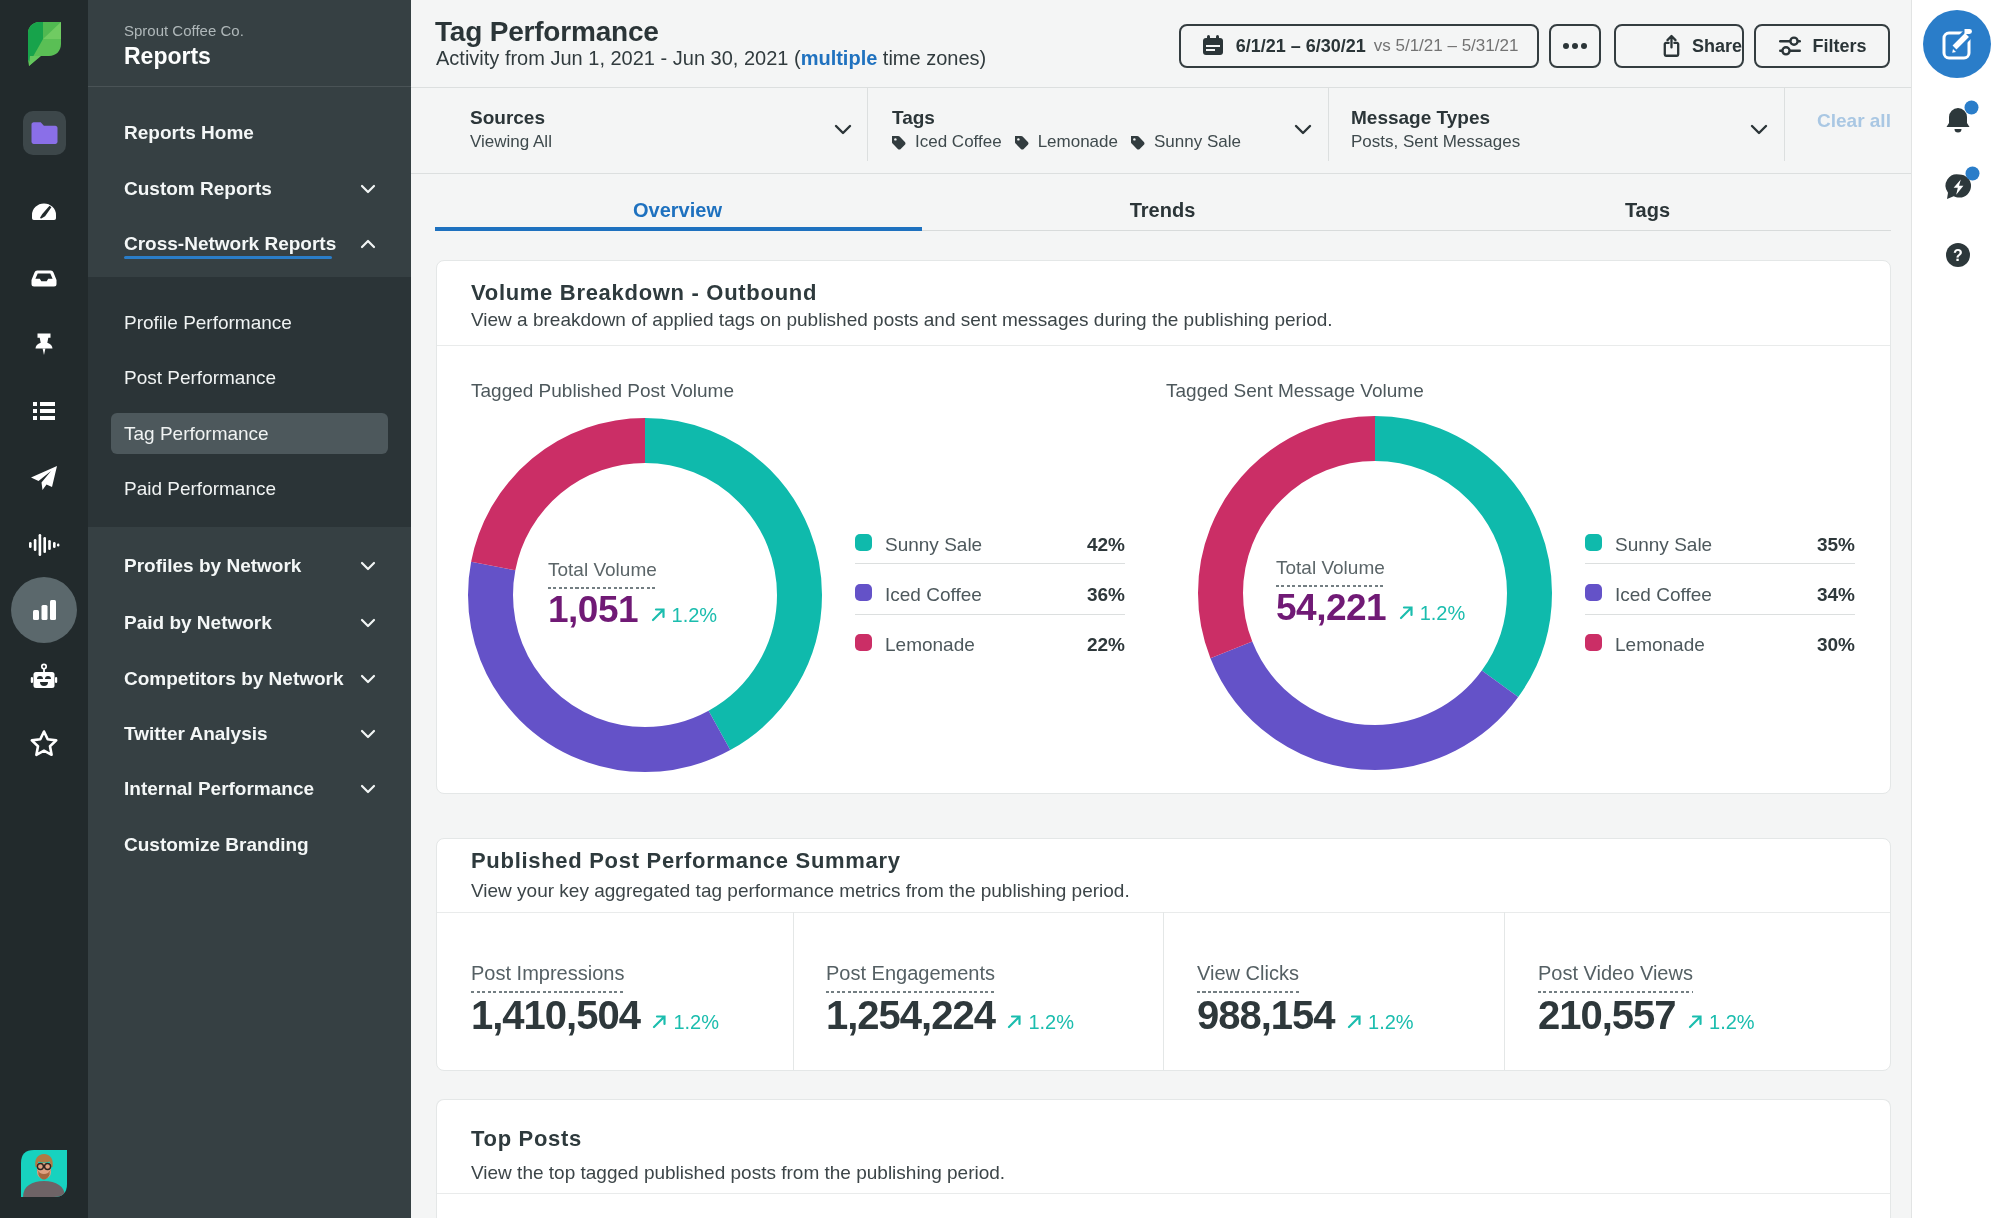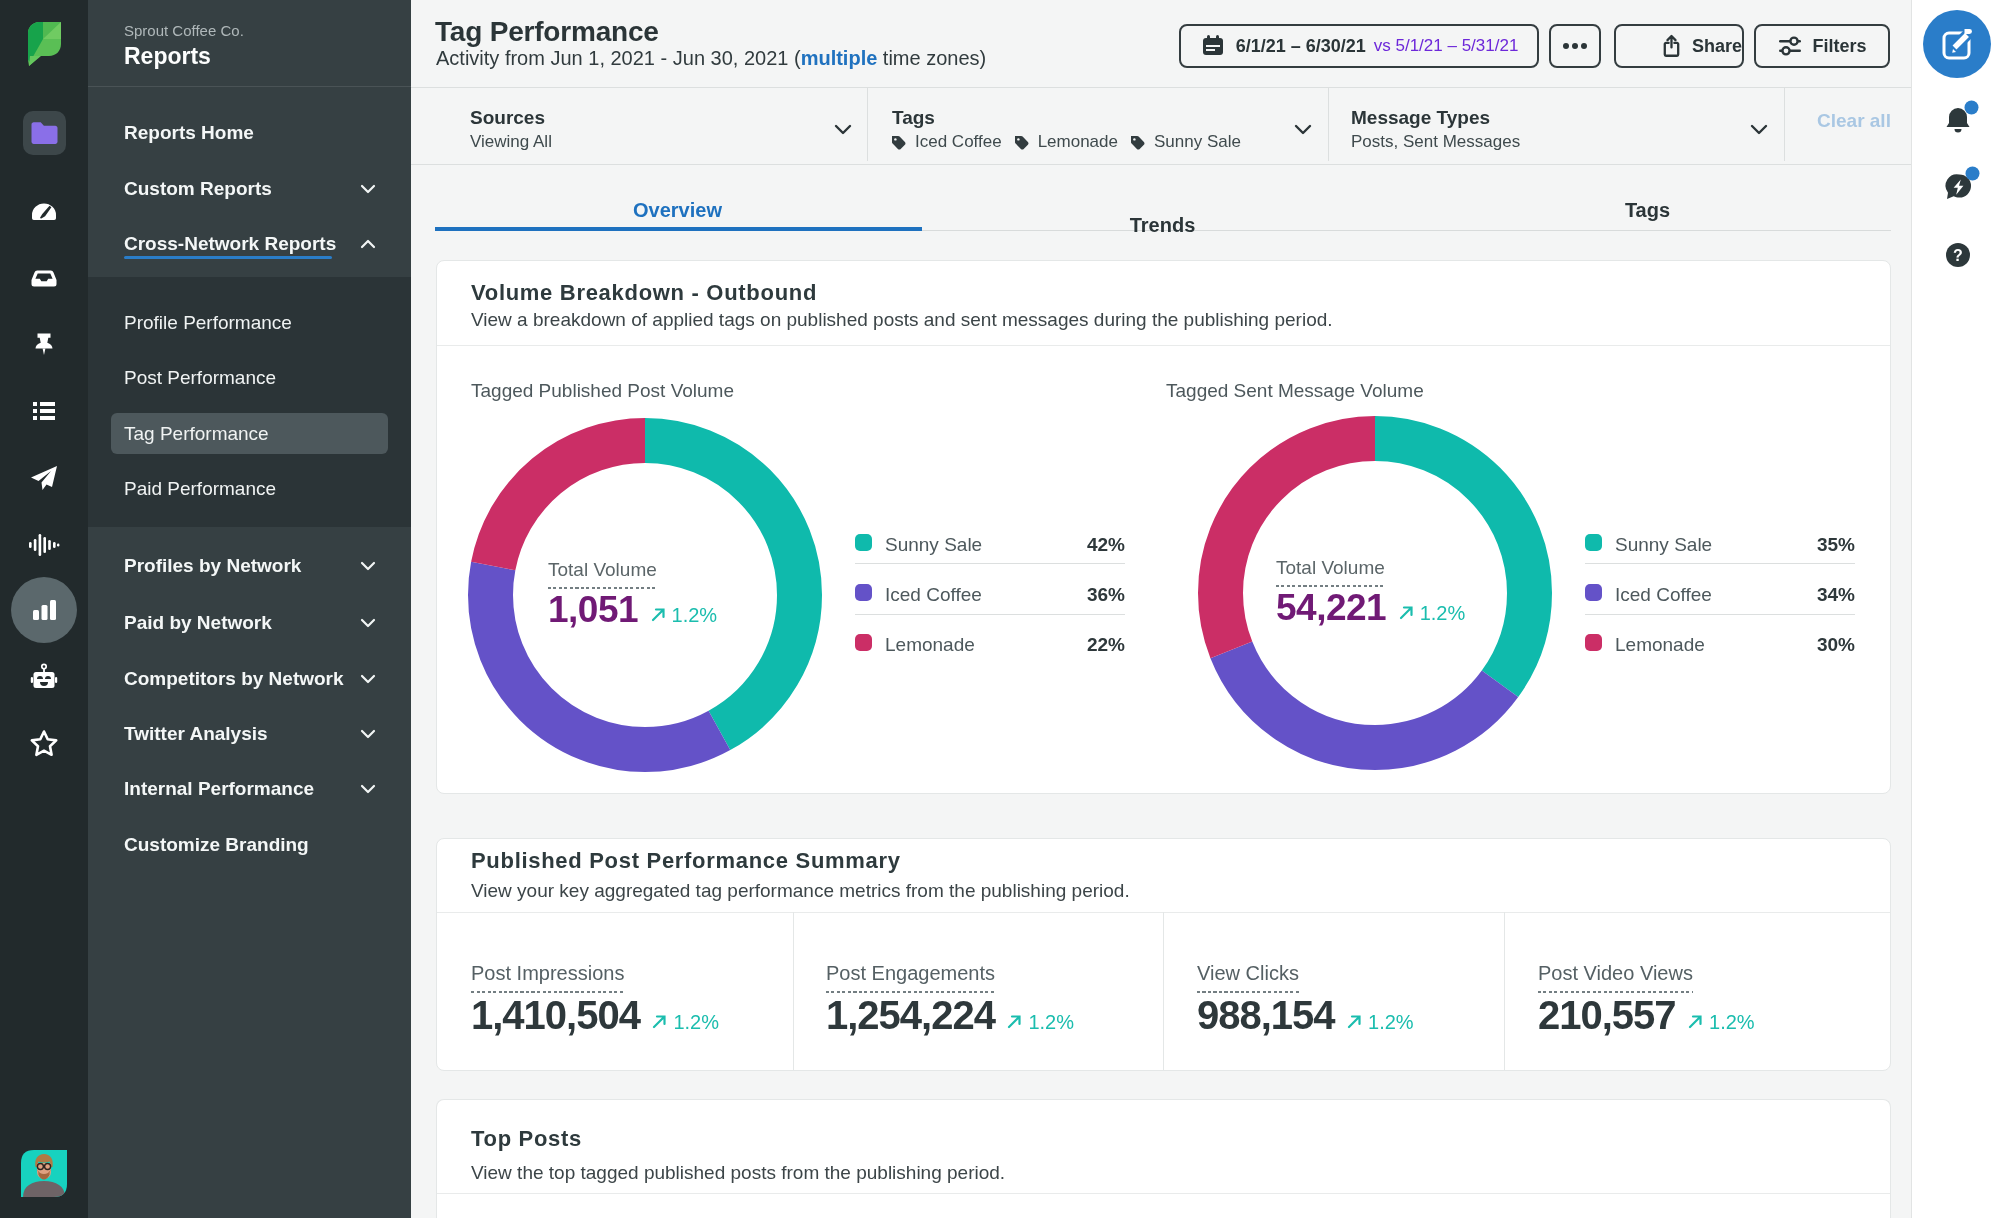--- a/index.html
+++ b/index.html
@@ -28,21 +28,21 @@
 
 
 #main { left:411px; top:0; width:1500px; height:1218px; background:#f4f5f5; }
 h1.pagetitle { position:absolute; left:24px; top:16px; font-size:28px; font-weight:700; color:#2b3538; letter-spacing:-0.2px; }
 .pagesub { position:absolute; left:25px; top:47px; font-size:20px; color:#313b3e; }
 .pagesub b.mult { color:#2072bf; font-weight:700; }
 
 .topbtn { position:absolute; top:24px; height:44px; border:2px solid #343d40; border-radius:8px; display:flex; align-items:center; justify-content:center; color:#2b3538;text-align:right; }
 
 
-#filterbar { position:absolute; left:0; top:87px; width:1500px; height:78px; border-top:1px solid #dcdfdf; border-bottom:1px solid #dcdfdf;text-align:right; }
+#filterbar { position:absolute; left:0; top:87px; width:1500px; height:87px; border-top:1px solid #dcdfdf; border-bottom:1px solid #dcdfdf;text-align:right; }
 .fdiv { position:absolute; top:0; width:1px; height:73px; background:#dcdfdf; }
 .flabel { position:absolute; top:19px; font-size:19px; font-weight:700; color:#2b3538; }
 .fval { position:absolute; top:44px; font-size:17px; color:#3f4a4d; }
 
 
 #tabs { position:absolute; left:24px; top:162px; width:1456px; height:69px; border-bottom:1px solid #d8dbdb; }
 .tab { position:absolute; top:37px; width:485px; text-align:center; font-size:20px; font-weight:700; color:#2b3538; }
 #tabline { position:absolute; left:0; bottom:-1px; width:487px; height:4px; background:#1e71bf; }
 
 
@@ -218,21 +218,21 @@
 
   <div class="topbtn" style="left:768px;width:360px;">
     <svg width="26" height="26" viewBox="0 0 26 26" style="margin-right:10px;">
       <rect x="3" y="5" width="20" height="17" rx="3" fill="#2b3538"></rect>
       <rect x="7" y="2" width="3" height="5" rx="1.5" fill="#2b3538"></rect>
       <rect x="16" y="2" width="3" height="5" rx="1.5" fill="#2b3538"></rect>
       <rect x="6" y="12" width="14" height="2" fill="#f4f5f5"></rect>
       <rect x="6" y="16" width="9" height="2" fill="#f4f5f5"></rect>
     </svg>
     <span style="font-size:18px;font-weight:700;">6/1/21 – 6/30/21</span>
-    <span style="font-size:17px;color:#6d28d9;margin-left:8px;">vs 5/1/21 – 5/31/21</span>
+    <span style="font-size:17px;color:#737373;margin-left:8px;">vs 5/1/21 – 5/31/21</span>
   </div>
   <div class="topbtn" style="left:1138px;width:52px;">
     <svg width="24" height="6" viewBox="0 0 24 6">
         <circle cx="3" cy="3" r="3" fill="#2b3538"></circle>
         <circle cx="12" cy="3" r="3" fill="#2b3538"></circle>
         <circle cx="21" cy="3" r="3" fill="#2b3538"></circle>
       </svg>
   </div>
   <div class="topbtn" style="left:1203px;width:130px;padding-left:44px;">
     <svg width="24" height="26" viewBox="0 0 24 26" style="margin-right:9px;">
@@ -284,21 +284,21 @@
     <div class="flabel" style="left:940px;">Message Types</div>
     <div class="fval" style="left:940px;">Posts, Sent Messages</div>
     <svg class="abs" style="left:1339px;top:36px;" width="18" height="11" viewBox="0 0 18 11">
         <path d="M2 2 L9 9 L16 2" stroke="#2b3538" stroke-width="2.4" fill="none" stroke-linecap="round" stroke-linejoin="round"></path>
       </svg>
     <div style="position:absolute;left:1406px;top:22px;font-size:19px;font-weight:700;color:#a9c7e3;">Clear all</div>
   </div>
 
   <div id="tabs">
     <div class="tab" style="left:0;color:#1e71bf;">Overview</div>
-    <div class="tab" style="left:485px;margin-top:15px;">Trends</div>
+    <div class="tab" style="left:485px;">Trends</div>
     <div class="tab" style="left:970px;">Tags</div>
     <div id="tabline"></div>
   </div>
 
   <div class="card" style="top:260px;height:534px;">
     <div class="cardtitle" style="top:19px;">Volume Breakdown - Outbound</div>
     <div class="carddesc" style="top:48px;">View a breakdown of applied tags on published posts and sent messages during the publishing period.</div>
     <div class="cardhline" style="top:84px;"></div>
     <div class="donutcap" style="left:34px;top:119px;">Tagged Published Post Volume</div>
     <div class="donutcap" style="left:729px;top:119px;">Tagged Sent Message Volume</div>

